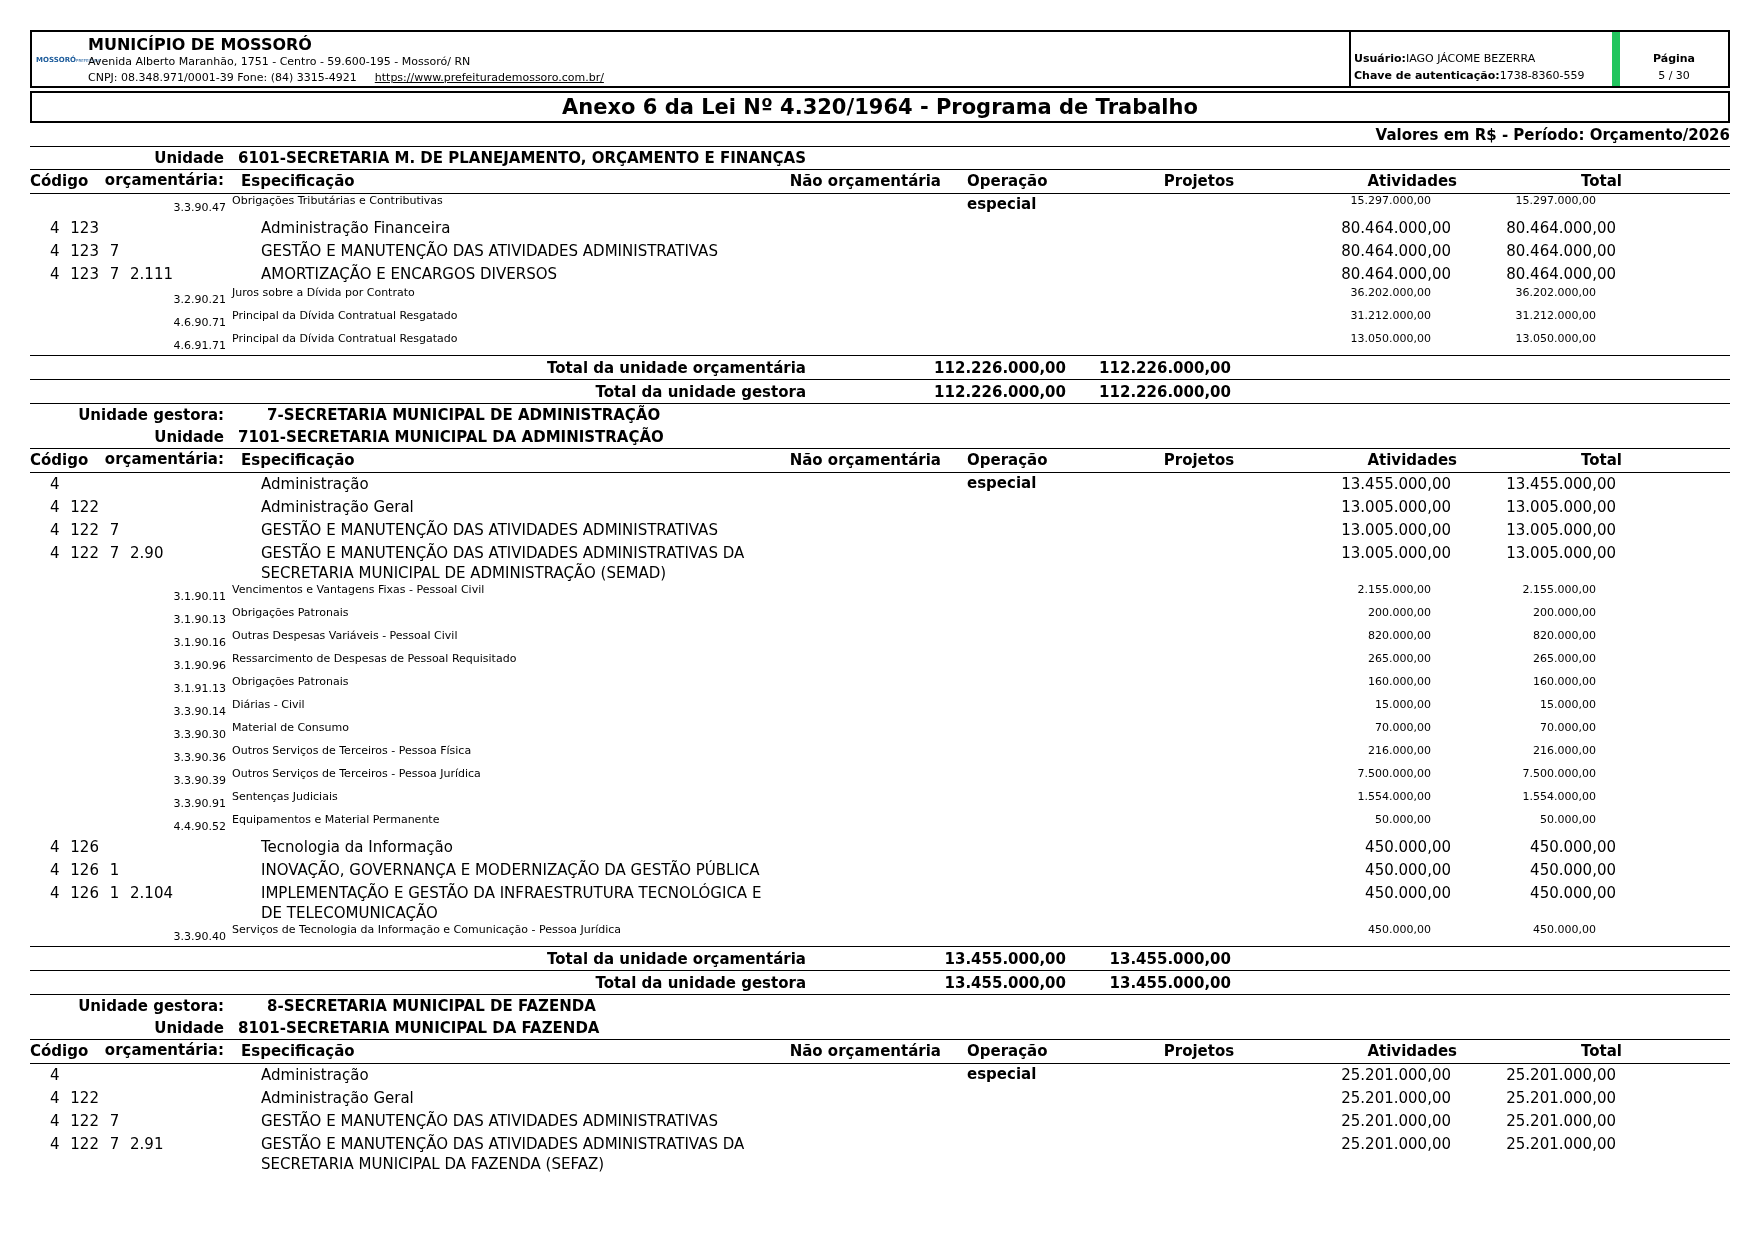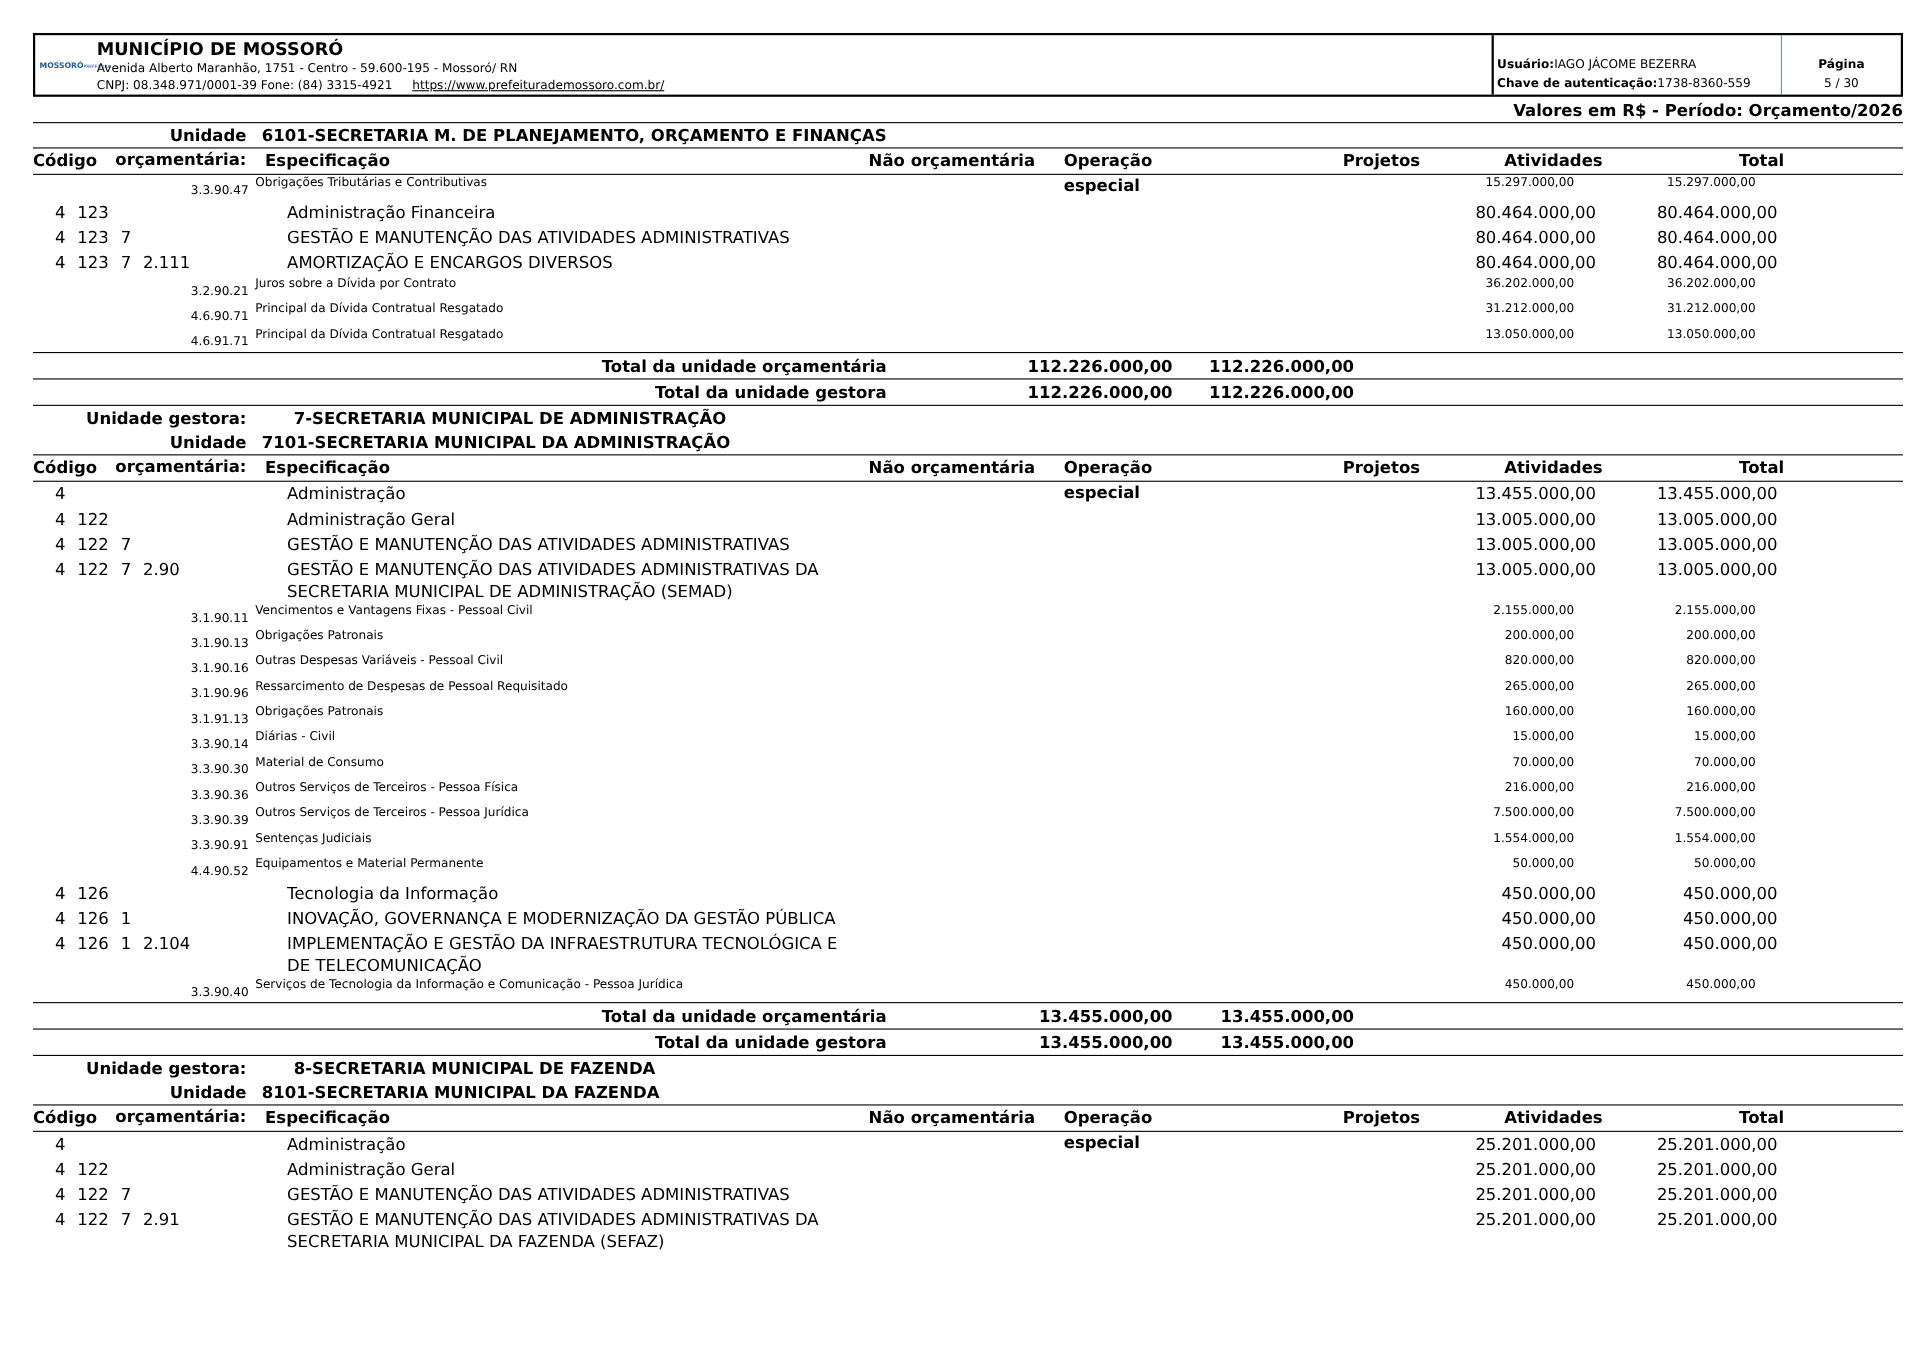--- a/index.html
+++ b/index.html
@@ -13,21 +13,21 @@
   .logo { width: 46px; height: 48px; margin-right: 6px; margin-top: 2px; display: flex; align-items: center; }
   .logo svg { display: block; }
   .logo-text { font-size: 7px; font-weight: bold; color: #1a5a9a; letter-spacing: 0; line-height: 7px; }
   .logo-sub { font-size: 4px; color: #1a5a9a; line-height: 5px; }
   .org { display: flex; flex-direction: column; }
   .org-name { font-size: 16px; font-weight: bold; line-height: 19px; margin-top: 1px; }
   .org-line { font-size: 11px; line-height: 16px; }
   .org-line a { color: #000; text-decoration: underline; margin-left: 18px; }
   .hdr-user { width: 255px; border-left: 2px solid #000; display: flex; flex-direction: column; justify-content: flex-end; padding: 16px 3px 2px 3px; font-size: 11px; line-height: 17px; }
   .hdr-user b { font-weight: bold; }
-  .hdr-page { width: 108px; border-left: 1px solid #22c55e; display: flex; flex-direction: column; justify-content: flex-end; align-items: center; padding-bottom: 2px; font-size: 11px; line-height: 17px; }
+  .hdr-page { width: 108px; border-left: 8px solid #22c55e; display: flex; flex-direction: column; justify-content: flex-end; align-items: center; padding-bottom: 2px; font-size: 11px; line-height: 17px; }
   .hdr-page .lbl { font-weight: bold; }
 
   .title-box { border: 2px solid #000; margin-top: 3px; height: 32px; box-sizing: border-box; display: flex; align-items: center; justify-content: center; font-size: 21px; font-weight: bold; }
 
   .period { text-align: right; font-size: 15px; font-weight: bold; height: 23px; line-height: 24px; border-bottom: 1.5px solid #000; }
 
   .unit-line { font-size: 15px; font-weight: bold; height: 22px; line-height: 22px; display: flex; }
   .unit-line .ul-label { width: 194px; text-align: right; }
   .unit-line .ul-value { padding-left: 14px; }
   .unit-line.gest .ul-value { padding-left: 43px; }
@@ -39,21 +39,21 @@
   .c-op { width: 166px; flex: none; text-align: right; }
   .c-proj { width: 186px; flex: none; text-align: right; }
   .c-ativ { width: 166px; flex: none; text-align: right; }
   .c-total { width: 165px; flex: none; text-align: right; }
 
   .thead { border-top: 1.5px solid #000; border-bottom: 1.5px solid #000; height: 23px; line-height: 23px; font-size: 15px; font-weight: bold; }
   .thead .c-op { text-align: left; padding-left: 26px; width: 140px; }
   .thead .c-spec { padding-left: 15px; width: 525px; }
   .thead .c-nao { width: 175px; }
   .thead .c-op { width: 140px; }
-  .thead .c-proj { width: 184px; }
+  .thead .c-proj { width: 184px; text-align: center; }
 
   .r-main { font-size: 15px; line-height: 20px; min-height: 22px; padding-top: 1px; margin-left: 20px; }
   .r-main .c-spec { padding-left: 15px; width: 525px; }
   .r-main .c-code { word-spacing: 6px; }
   .r-el { font-size: 11px; height: 23px; }
   .r-el .c-code { text-align: right; padding-top: 7px; line-height: 14px; }
   .r-el .c-spec { padding-left: 6px; width: 534px; line-height: 14px; }
   .r-el .c-ativ, .r-el .c-total { line-height: 14px; }
 
   .tot { border-top: 1.5px solid #000; height: 23px; line-height: 24px; font-size: 15px; font-weight: bold; }
@@ -88,20 +88,21 @@
     <div class="hdr-user">
       <div><b>Usuário:</b><span>IAGO JÁCOME BEZERRA</span></div>
       <div><b>Chave de autenticação:</b><span>1738-8360-559</span></div>
     </div>
     <div class="hdr-page">
       <span class="lbl">Página</span>
       <span>5 / 30</span>
     </div>
   </div>
 
+  <div class="title-box">Anexo 6 da Lei Nº 4.320/1964 - Programa de Trabalho</div>
 
   <div class="period">Valores em R$ - Período: Orçamento/2026</div>
 
   <div>
     <div class="unit-line">
       <span class="ul-label">Unidade orçamentária:</span>
       <span class="ul-value">6101-SECRETARIA M. DE PLANEJAMENTO, ORÇAMENTO E FINANÇAS</span>
     </div>
     <div class="row thead">
       <span class="c-code">Código</span>

